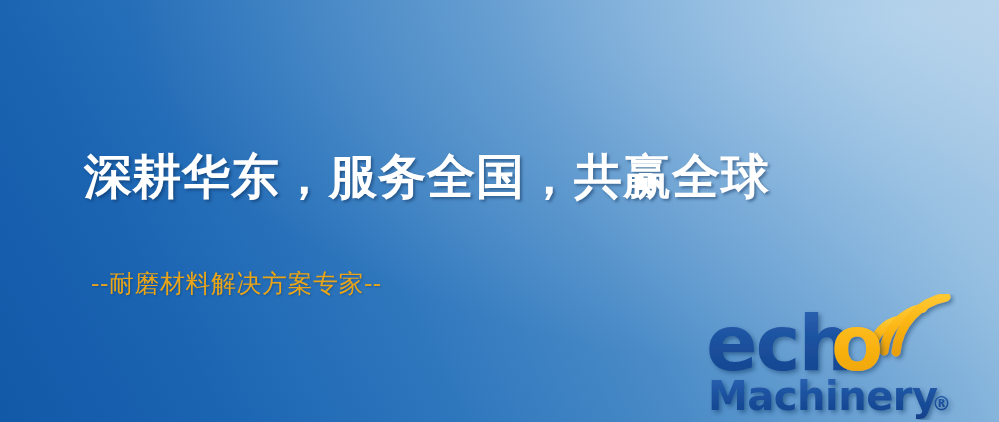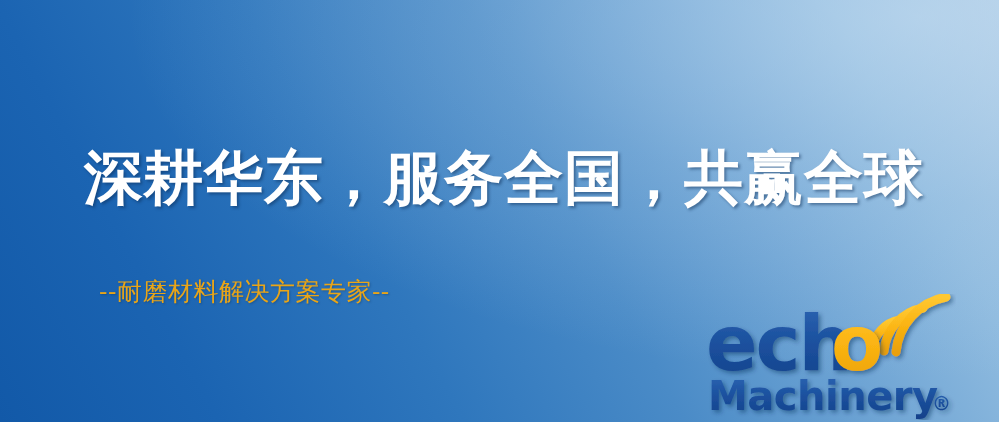--- a/index.html
+++ b/index.html
@@ -37,35 +37,35 @@
                 rgba(180,210,236,0.25) 34%,
                 rgba(255,255,255,0.0) 66%);
     pointer-events: none;
   }
 
   .headline {
     position: absolute;
     left: 84px;
     top: 152px;
     margin: 0;
-    font-family: Liberation Mono, monospace;
-    font-size: 59px;
+    font-family: Liberation Sans, sans-serif;
+    font-size: 48px;
     line-height: 1.06;
     letter-spacing: 1px;
     color: #ffffff;
     white-space: nowrap;
     text-shadow: 2px 2px 3px rgba(8,40,80,0.45);
     z-index: 3;
   }
 
   .subhead {
     position: absolute;
     left: 87px;
     top: 266px;
-    margin: 12px;
+    margin: 4px;
     font-family: "DejaVu Serif", "Liberation Serif", serif;
     font-size: 25px;
     line-height: 1.1;
     letter-spacing: 0.5px;
     color: #e9a517;
     white-space: nowrap;
     text-shadow: 1px 1px 2px rgba(10,45,88,0.35);
     z-index: 3;
   }
 

